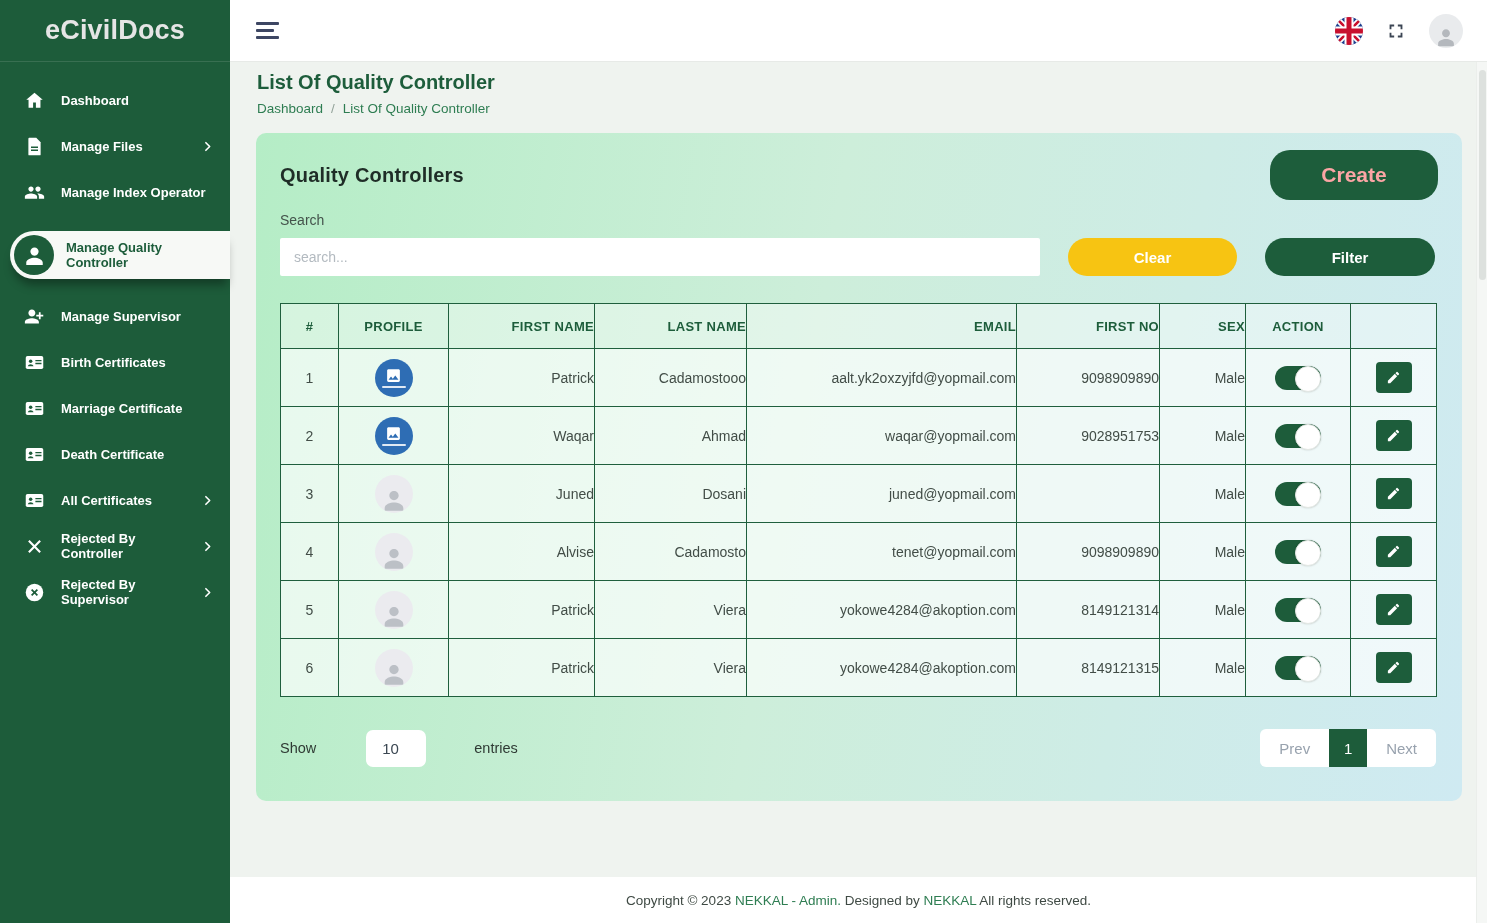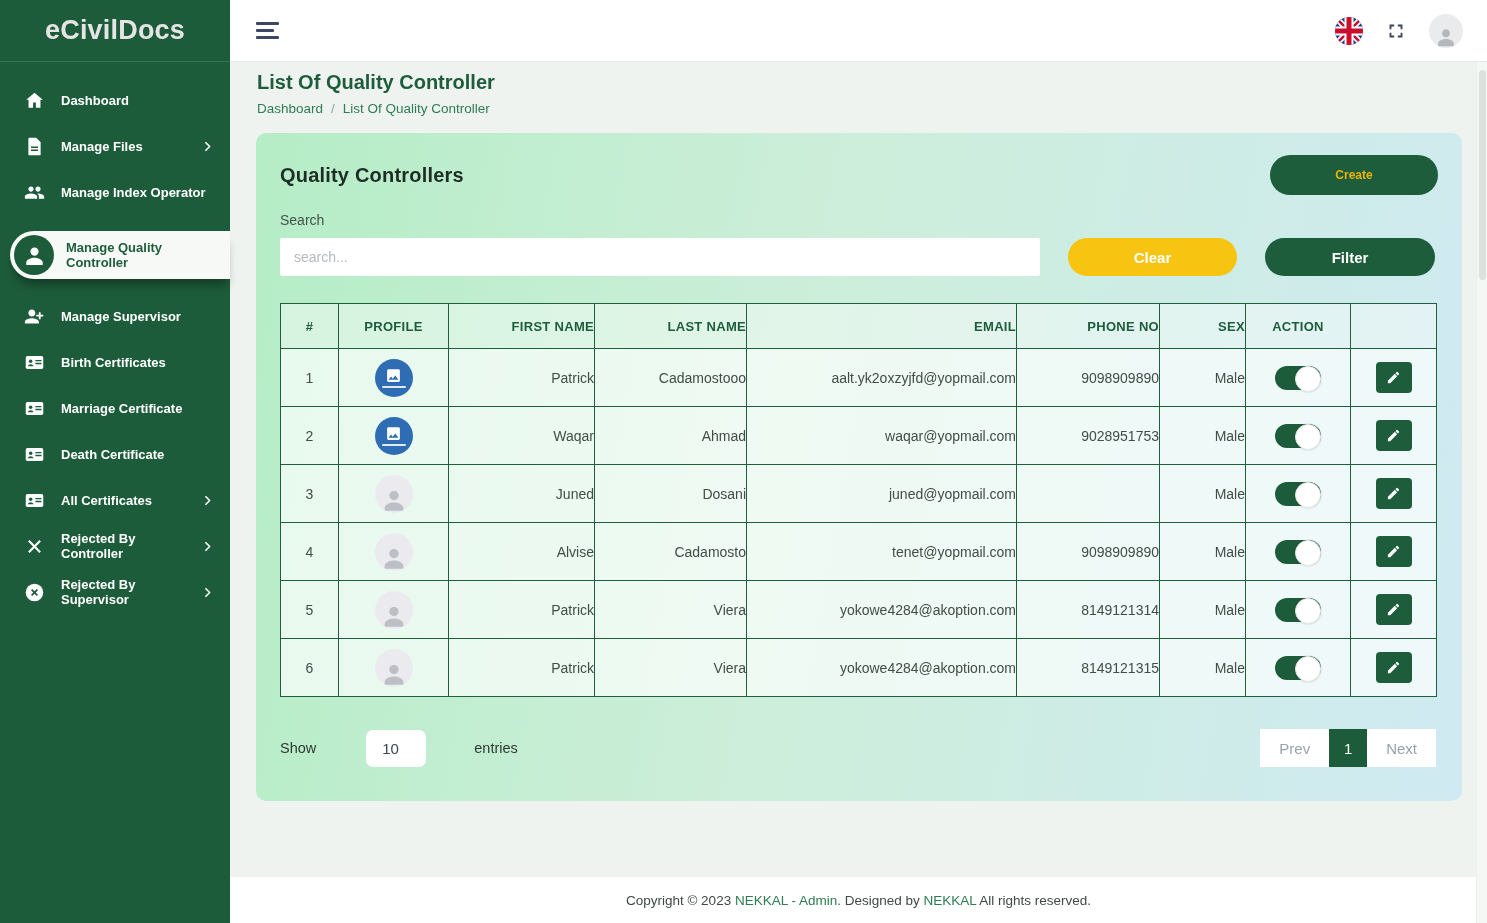--- a/index.html
+++ b/index.html
@@ -46,21 +46,21 @@
   .page-title { font-size:20px; font-weight:bold; color:#1d5d3b; }
   .breadcrumb { margin-top:7px; font-size:13.5px; color:#2e7d52; display:flex; gap:8px; }
   .breadcrumb .sep { color:#93a39a; }
   
   .card { position:absolute; left:256px; top:133px; width:1206px; height:668px; border-radius:10px;
           background:linear-gradient(100deg,#b5edc6 0%, #cdeeda 45%, #cfeaf2 100%);
           padding:22px 24px 0 24px; z-index:10; }
   .card-top { display:flex; align-items:center; justify-content:space-between; height:40px; }
   .card-title { font-size:20px; font-weight:bold; color:#1f2d27; letter-spacing:.2px; }
   .btn { border:none; cursor:pointer; font-family:inherit; font-weight:bold; }
-  .btn-create { width:168px; height:40px; border-radius:20px; background:#1d5d3b; color:#eab308; font-size:12px; }
+  .btn-create { width:168px; height:50px; border-radius:20px; background:#1d5d3b; color:#fca5a5; font-size:21px; }
   .search-label { margin-top:17px; font-size:14px; color:#44534b; }
   .filter-row { margin-top:10px; display:flex; gap:28px; width:1156px; }
   .search-input { flex:0 0 760px; height:38px; border:none; border-radius:2px; background:#fff;
           padding:0 14px; font-size:14px; color:#404040; font-family:inherit; outline:none; }
   .search-input::placeholder { color:#b3bac0; }
   .btn-filter { width:170px; height:38px; border-radius:19px; background:#1d5d3b; color:#fff; font-size:15px; }
   .btn-clear  { width:169px; height:38px; border-radius:19px; background:#f7c412; color:#fff; font-size:15px; }
   
   table { margin-top:27px; border-collapse:collapse; width:1156px; table-layout:fixed; }
   th,td { border:1.5px solid #1f5f3d; }
@@ -83,21 +83,21 @@
   .toggle::after { content:''; position:absolute; right:0; top:0; width:24px; height:24px;
        background:#fff; border-radius:50%; border:1.5px solid #e3e8e4; box-shadow:0 0 2px rgba(0,0,0,.2); }
   .edit-btn { width:36px; height:31px; border-radius:4px; background:#1d5d3b; border:none;
        display:inline-flex; align-items:center; justify-content:center; cursor:pointer; }
   .edit-btn svg { width:15px; height:15px; fill:#fff; }
   
   .table-foot { margin-top:32px; display:flex; align-items:center; width:1156px;gap:40px; }
   .show-label,.entries-label { font-size:14.5px; color:#2f3a34; }
   .entries-input { width:60px; height:37px; margin:0 8px 0 10px; border:none; border-radius:7px;
        background:#fff; padding:0 0 0 16px; font-size:15px; color:#3b4752; font-family:inherit; outline:none; }
-  .pager { margin-left:auto; background:#fff; border-radius:0; height:38px; display:flex;
+  .pager { margin-left:auto; background:#fff; border-radius:6px; height:38px; display:flex;
        align-items:center; overflow:hidden; }
   .pager .pg { padding:0 19px; font-size:15px; color:#98a2ae; background:none; border:none;
        height:38px; cursor:pointer; font-family:inherit; }
   .pager .cur { width:38px; height:38px; background:#1d5c3a; color:#fff; font-size:15px;
        display:flex; align-items:center; justify-content:center; cursor:pointer; }
   
   .footer { position:absolute; left:230px; top:877px; width:1257px; height:46px; background:#fff;
        display:flex; align-items:center; justify-content:center; font-size:13.5px; color:#3f4a44; z-index:10; }
   .footer .green { color:#2e7d52; }
   
@@ -306,21 +306,21 @@
         <col style="width:105px">
         <col style="width:86px">
     </colgroup>
     <thead>
         <tr>
           <th class="ac">#</th>
           <th class="ac">PROFILE</th>
           <th class="al">FIRST NAME</th>
           <th class="al">LAST NAME</th>
           <th class="al">EMAIL</th>
-          <th class="al">PHONE NO</th>
+          <th class="al">FIRST NO</th>
           <th class="al">SEX</th>
           <th class="ac">ACTION</th>
           <th class="ac"></th>
         </tr>
       </thead>
     <tbody>
         <tr>
           <td class="ac">1</td>
           <td class="ac">
             <span class="photo-badge">

